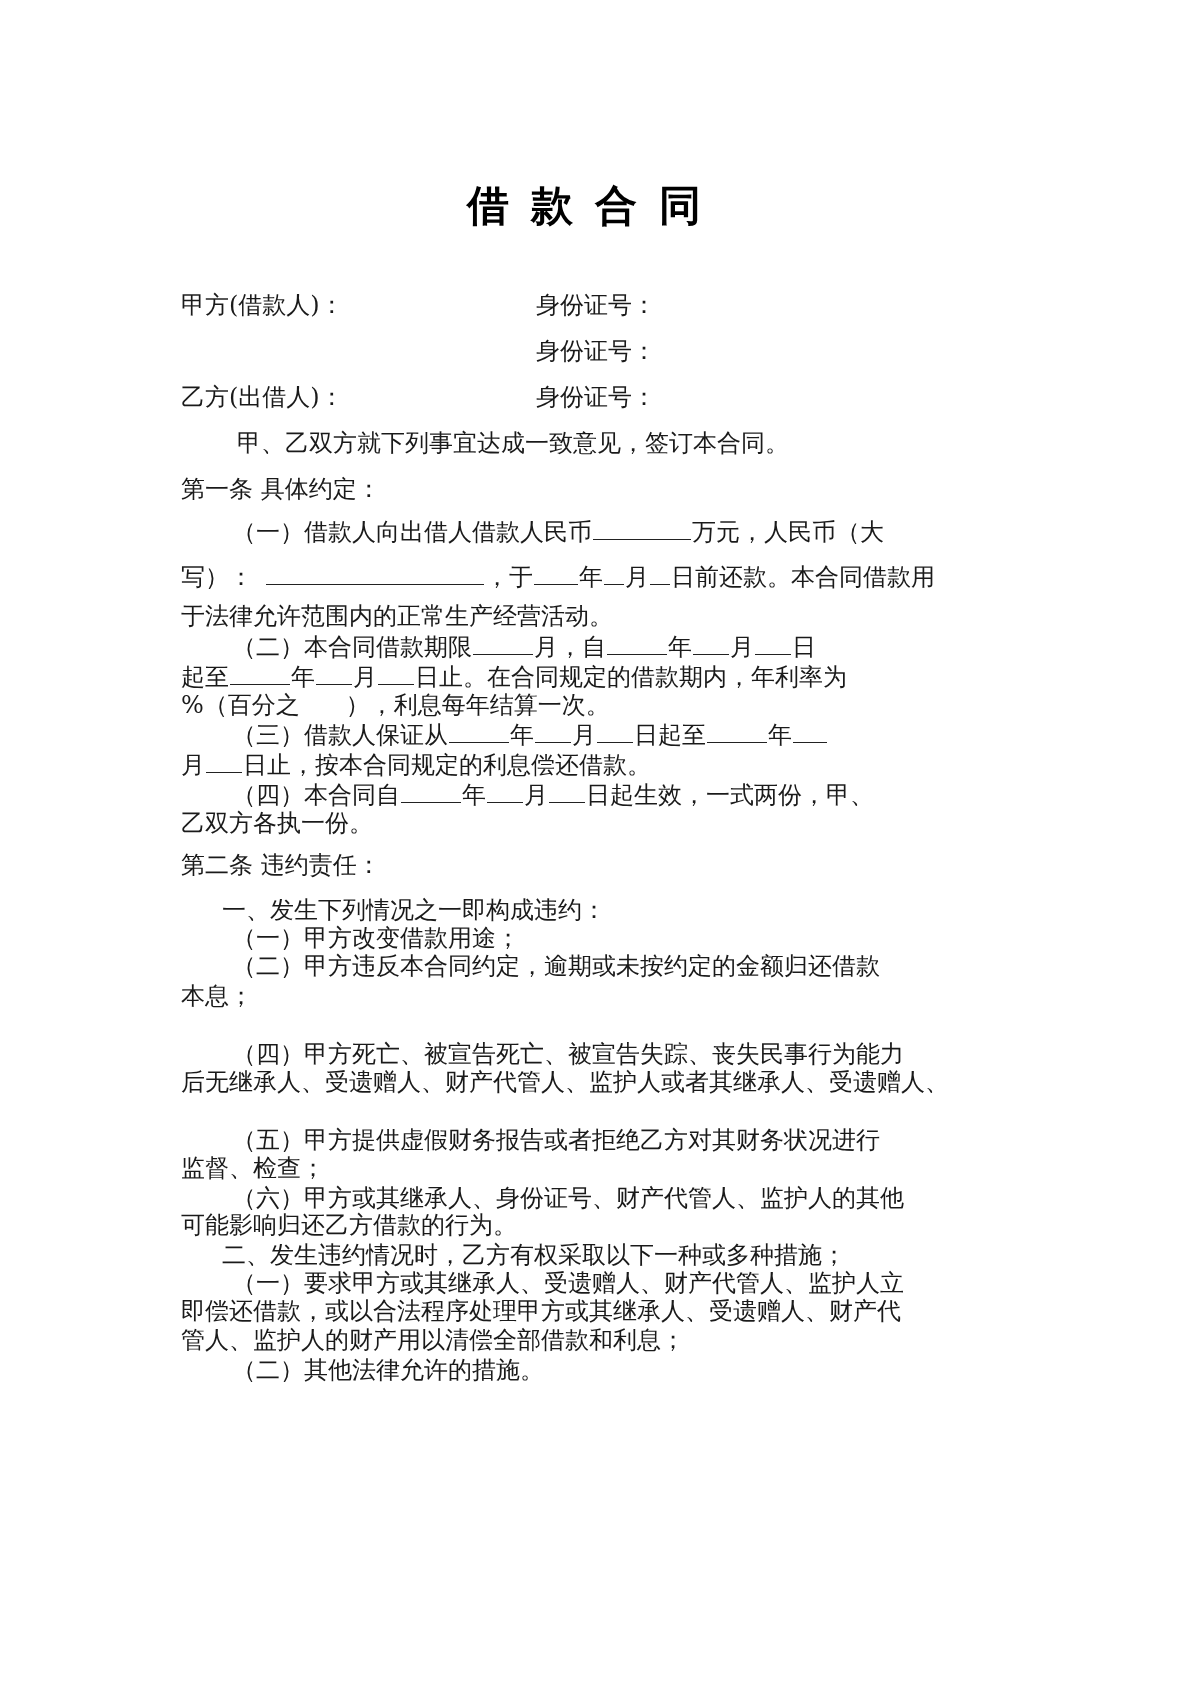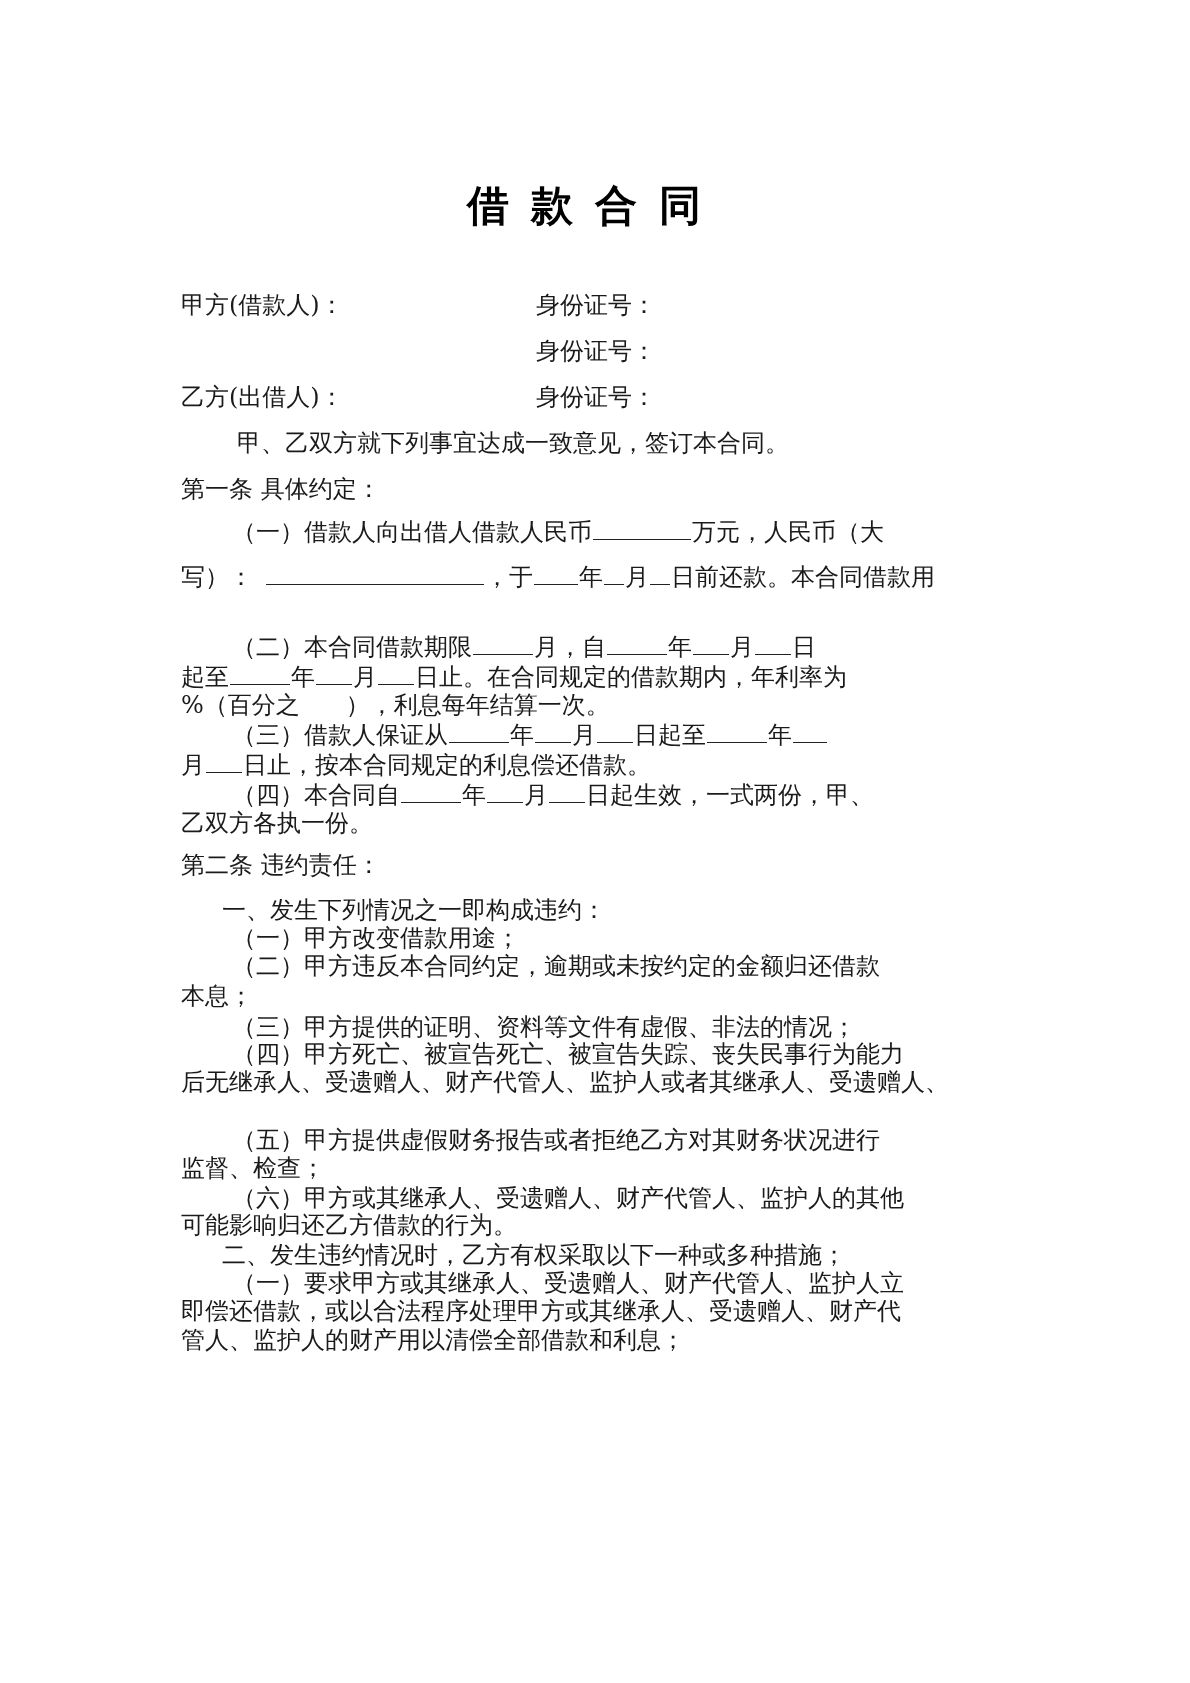--- a/index.html
+++ b/index.html
@@ -31,20 +31,21 @@
   <div class="ln ind1" style="top:428px">甲、乙双方就下列事宜达成一致意见，签订本合同。</div>
 
   <div class="ln" style="top:474px">第一条  具体约定：</div>
 
   <div class="ln ind2" style="top:515px">
     <span>（一）借款人向出借人借款人民币</span><span class="blank" style="width:98px"></span><span>万元，人民币（大</span>
   </div>
   <div class="ln" style="top:560px">
     <span>写）：</span><span style="display:inline-block;width:12px"></span><span class="blank" style="width:218px"></span><span>，于</span><span class="blank" style="width:44px"></span><span>年</span><span class="blank" style="width:20px"></span><span>月</span><span class="blank" style="width:20px"></span><span>日前还款。本合同借款用</span>
   </div>
+  <div class="ln" style="top:601px">于法律允许范围内的正常生产经营活动。</div>
 
   <div class="ln ind2" style="top:630px">
     <span>（二）本合同借款期限</span><span class="blank" style="width:60px"></span><span>月，自</span><span class="blank" style="width:60px"></span><span>年</span><span class="blank" style="width:36px"></span><span>月</span><span class="blank" style="width:36px"></span><span>日</span>
   </div>
   <div class="ln" style="top:660px">
     <span>起至</span><span class="blank" style="width:60px"></span><span>年</span><span class="blank" style="width:36px"></span><span>月</span><span class="blank" style="width:36px"></span><span>日止。在合同规定的借款期内，年利率为</span>
   </div>
   <div class="ln" style="top:690px">
     <span>%（百分之</span><span style="display:inline-block;width:46px"></span><span>），利息每年结算一次。</span>
   </div>
@@ -60,27 +61,27 @@
     <span>（四）本合同自</span><span class="blank" style="width:60px"></span><span>年</span><span class="blank" style="width:36px"></span><span>月</span><span class="blank" style="width:36px"></span><span>日起生效，一式两份，甲、</span>
   </div>
   <div class="ln" style="top:808px">乙双方各执一份。</div>
 
   <div class="ln" style="top:850px">第二条  违约责任：</div>
   <div class="ln ind1" style="top:895px;left:222px">一、发生下列情况之一即构成违约：</div>
 
   <div class="ln ind2" style="top:923px">（一）甲方改变借款用途；</div>
   <div class="ln ind2" style="top:951px">（二）甲方违反本合同约定，逾期或未按约定的金额归还借款</div>
   <div class="ln" style="top:981px">本息；</div>
-  <div class="ln ind2" style="top:1012px">（三）甲方提供的证明、资料等文件有虚假、非法的情况；</div>
   <div class="ln ind2" style="top:1039px">（四）甲方死亡、被宣告死亡、被宣告失踪、丧失民事行为能力</div>
   <div class="ln" style="top:1067px">后无继承人、受遗赠人、财产代管人、监护人或者其继承人、受遗赠人、</div>
   <div class="ln ind2" style="top:1125px">（五）甲方提供虚假财务报告或者拒绝乙方对其财务状况进行</div>
   <div class="ln" style="top:1153px">监督、检查；</div>
-  <div class="ln ind2" style="top:1183px">（六）甲方或其继承人、受遗赠人、财产代管人、监护人的其他</div>
+  <div class="ln ind2" style="top:1183px">（六）甲方或其继承人、身份证号、财产代管人、监护人的其他</div>
   <div class="ln" style="top:1210px">可能影响归还乙方借款的行为。</div>
 
   <div class="ln" style="top:1240px;left:222px">二、发生违约情况时，乙方有权采取以下一种或多种措施；</div>
 
   <div class="ln ind2" style="top:1268px">（一）要求甲方或其继承人、受遗赠人、财产代管人、监护人立</div>
   <div class="ln" style="top:1296px">即偿还借款，或以合法程序处理甲方或其继承人、受遗赠人、财产代</div>
   <div class="ln" style="top:1325px">管人、监护人的财产用以清偿全部借款和利息；</div>
+  <div class="ln ind2" style="top:1355px">（二）其他法律允许的措施。</div>
 
 </div>
 
 </body></html>

